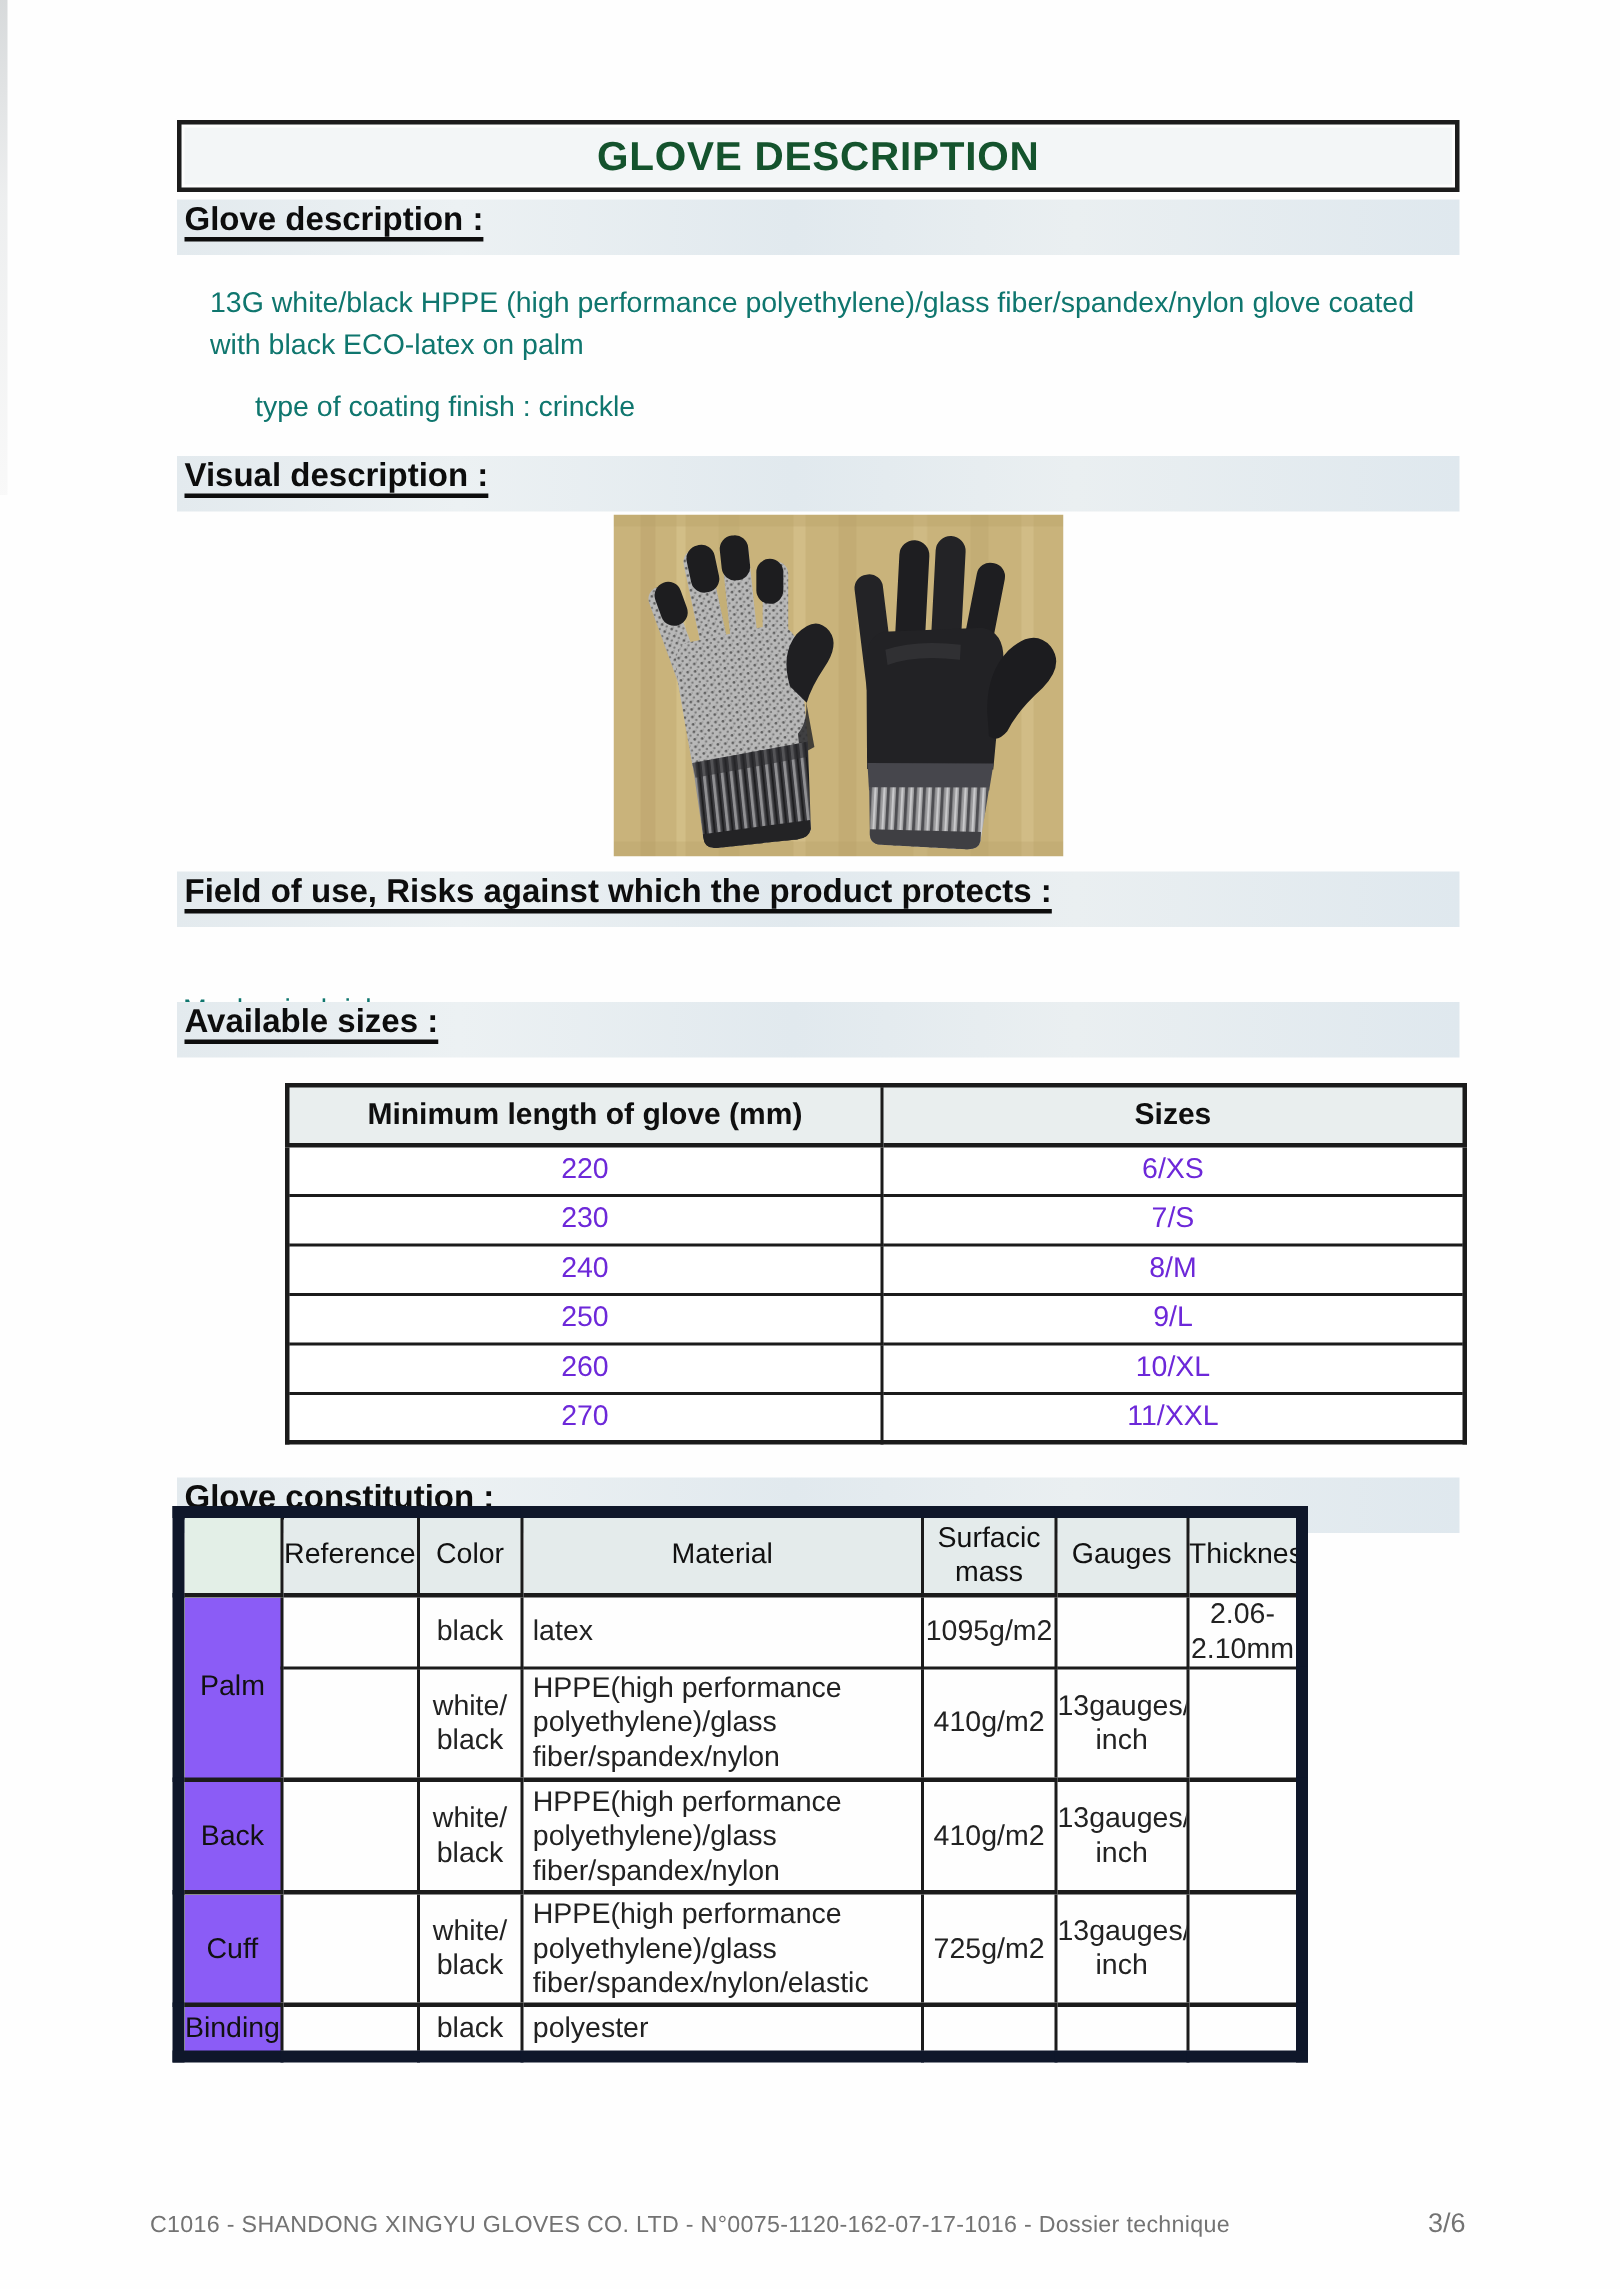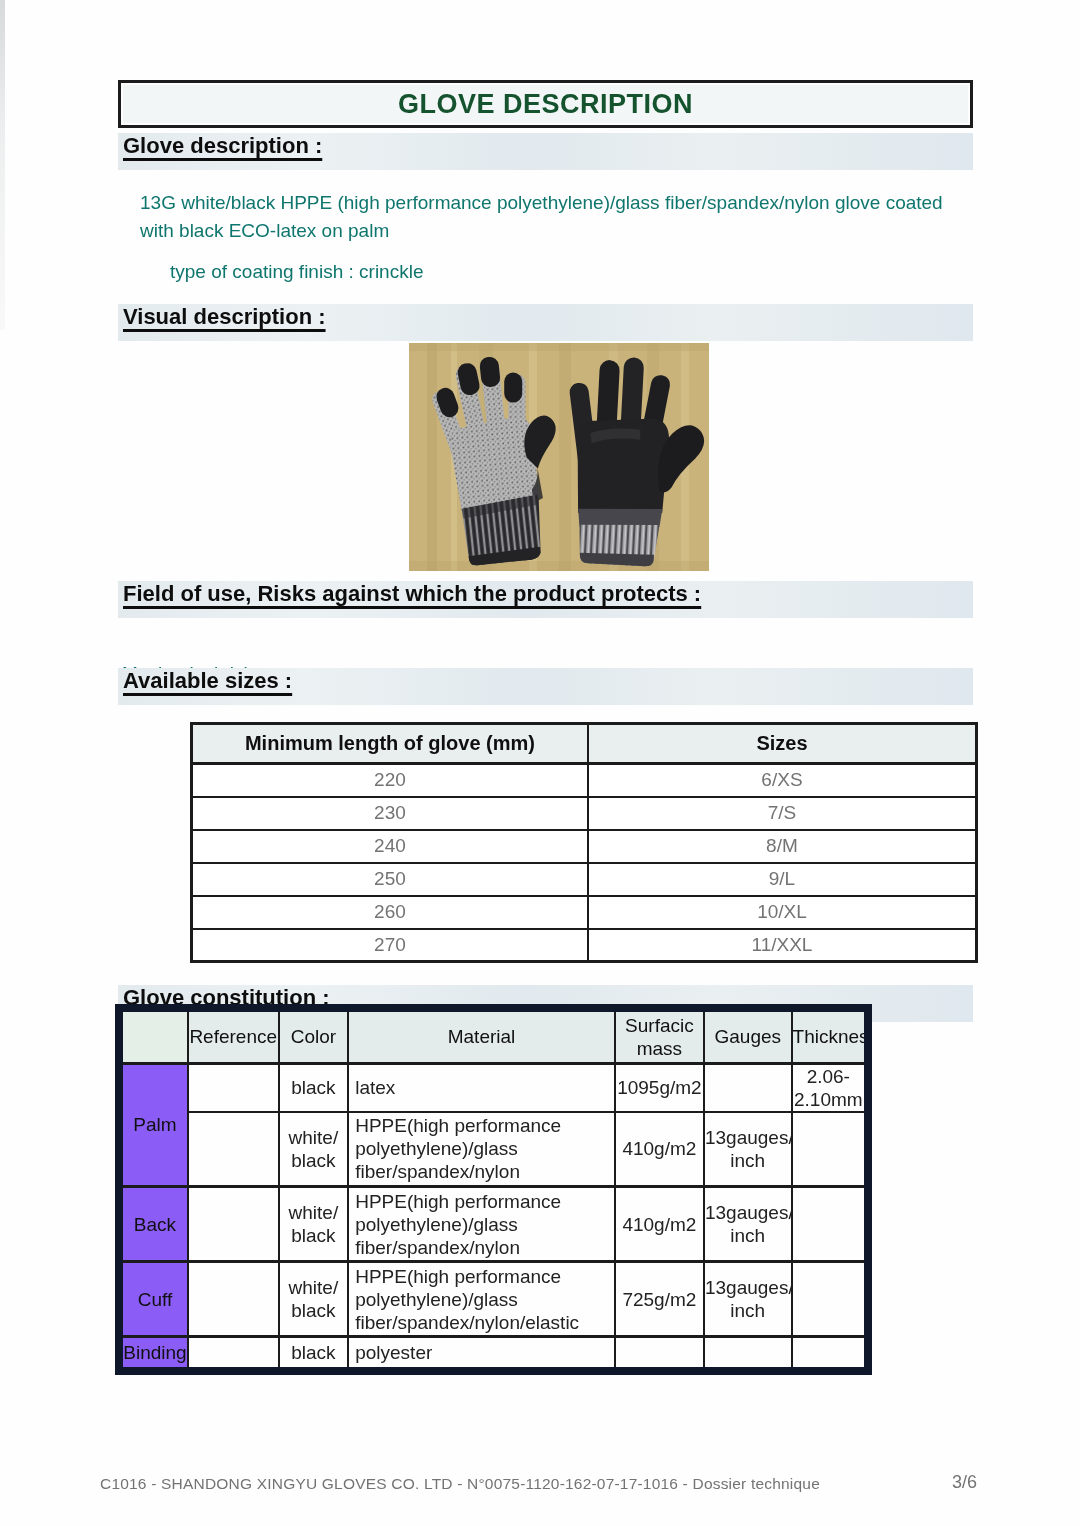--- a/index.html
+++ b/index.html
@@ -60,21 +60,21 @@
     width: 788px;
     border-collapse: collapse;
     table-layout: fixed;
     border: 3px solid #1b1b1b;
     font-size: 19px;
   }
   .sizes-table th, .sizes-table td {
     border: 2px solid #1b1b1b;
     text-align: center;
     vertical-align: middle;
-    color: #737373;
+    color: #6d28d9;
   }
   .sizes-table th {
     height: 40px; background: #e9eeee; font-size: 20px; color: #0f0f0f;
     border-bottom: 3px solid #1b1b1b;
   }
   .sizes-table td { height: 33px; background: #fff; }
 
   
   .const-table {
     position: absolute; left: 115px; top: 1004px;

